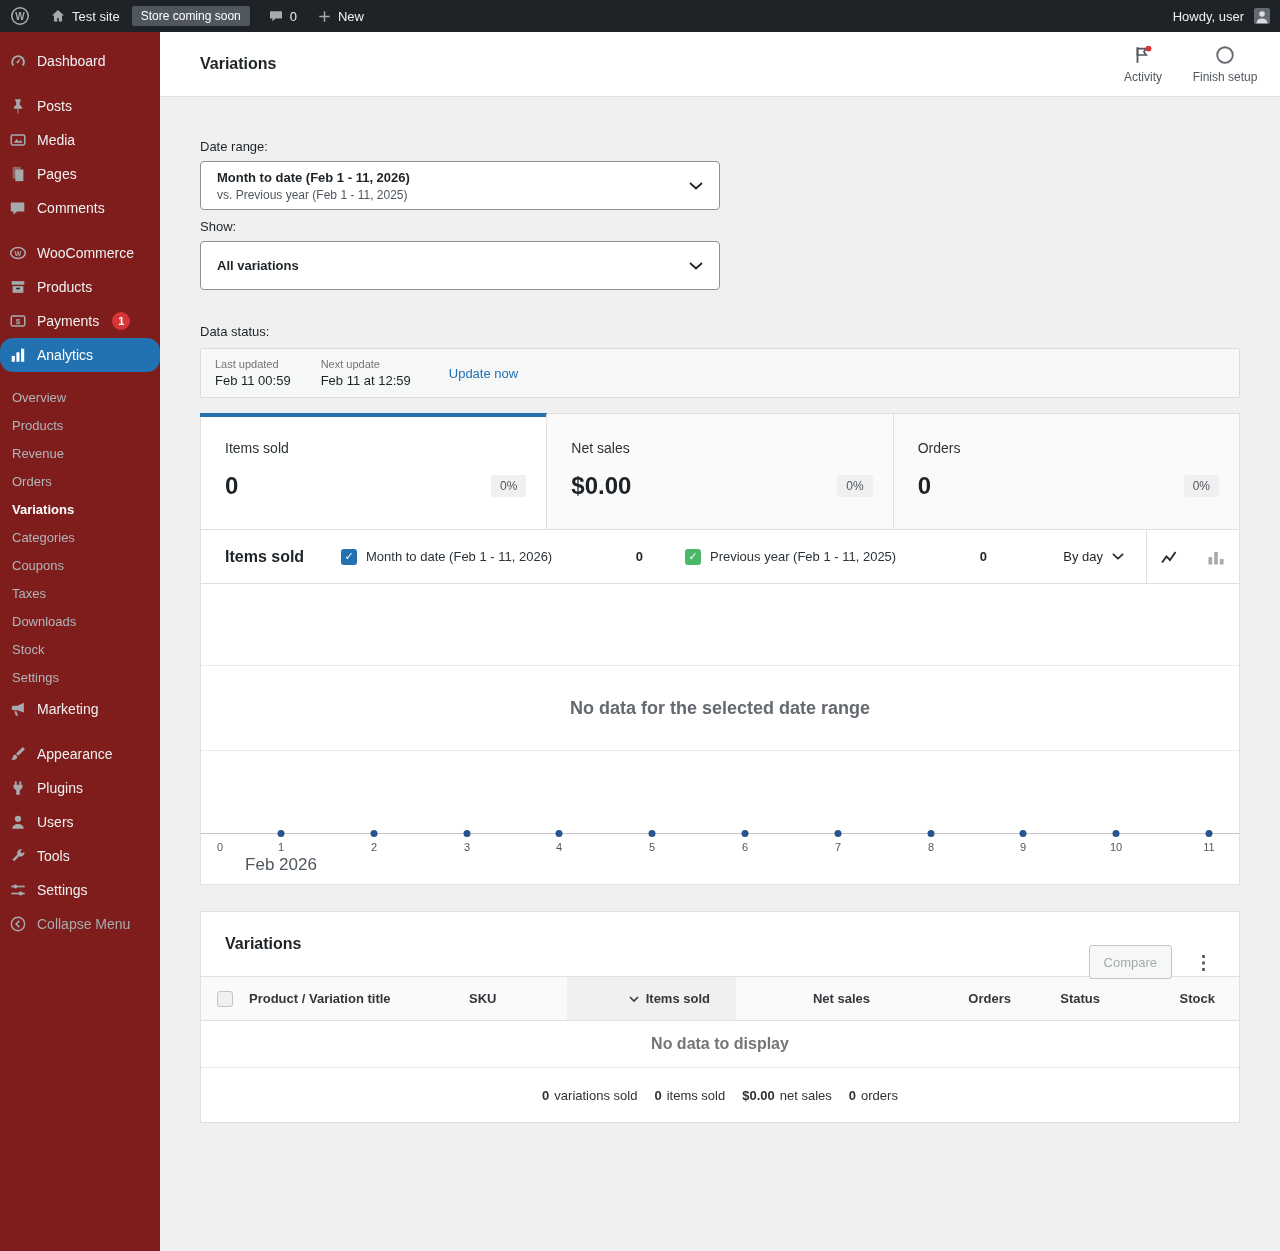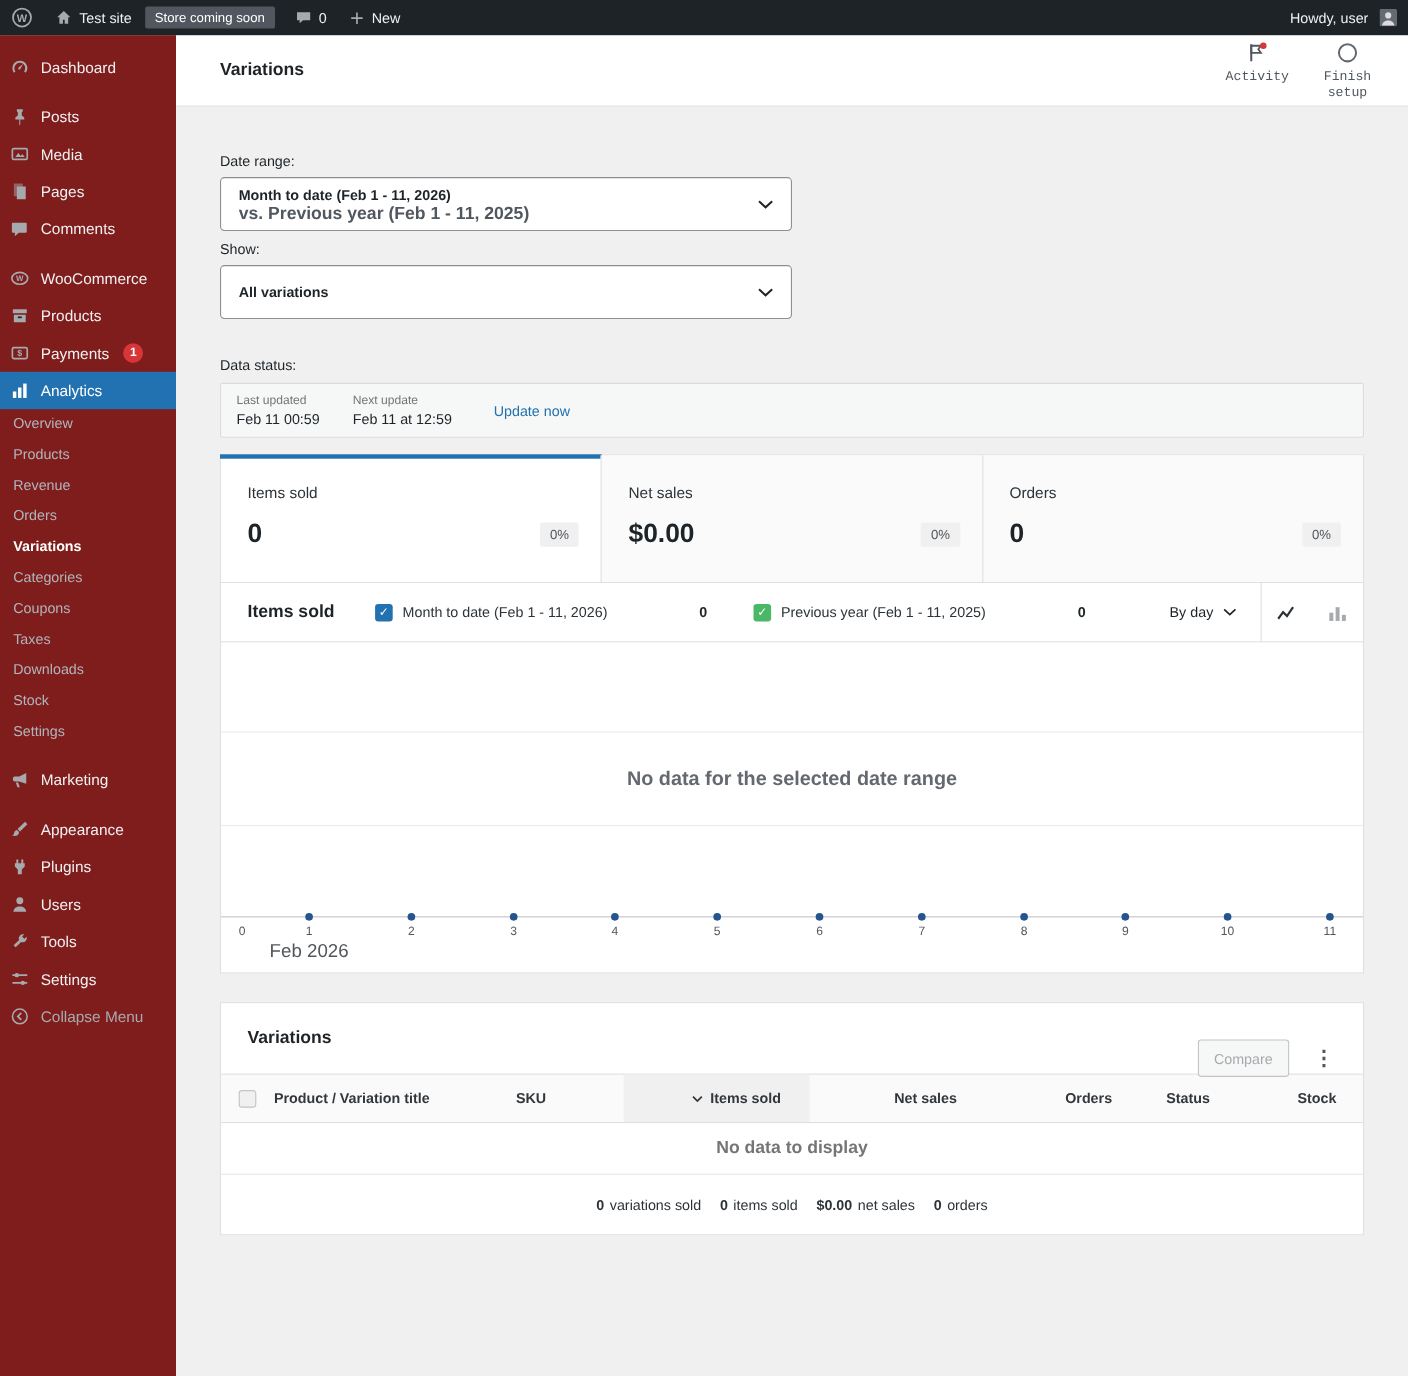--- a/index.html
+++ b/index.html
@@ -22,44 +22,44 @@
   .layout { display:flex; min-height:1219px; }
   .sidebar { flex:0 0 160px; width:160px; background:#7f1d1d; font-size:14px; position:relative; z-index:2; }
   .main { flex:1; background:#f0f0f1; min-width:0; }
 
   
   .menu { padding-top:12px; }
   .menu-sep { height:11px; }
   .menu-item { height:34px; display:flex; align-items:center; gap:9px; padding:0 8px; color:#f0f0f1; cursor:pointer; position:relative; }
   .mi-icon { width:20px; height:20px; color:#a7aaad; display:flex; align-items:center; justify-content:center; flex:0 0 20px; }
   .mi-icon svg { width:18px; height:18px; }
-  .menu-item.active { background:#2271b1; color:#fff; }
+  .menu-item.active { background:#2271b1; color:#fff;border-radius:13px; }
   .menu-item.active .mi-icon { color:#fff; }
   .menu-item.active::after { content:""; position:absolute; right:-6px; top:50%; margin-top:-6px; border:6px solid transparent; border-left-color:#2271b1; }
   .mi-badge { min-width:18px; height:18px; border-radius:9px; background:#d63638; color:#fff; font-size:11px; font-weight:700; line-height:18px; text-align:center; padding:0 4px; margin-left:4px; }
   .submenu { padding:5px 0 7px; }
-  .submenu-item { height:28px; display:flex; align-items:flex-start; padding:0 12px; font-size:13px; color:#b0b5ba; cursor:pointer; }
+  .submenu-item { height:28px; display:flex; align-items:flex-end; padding:0 12px; font-size:13px; color:#b0b5ba; cursor:pointer; }
   .submenu-item.active { color:#fff; font-weight:700; }
   .collapse-item { color:#a7aaad; }
 
   
   .page-header { height:65px; background:#fff; border-bottom:1px solid #e0e0e0; display:flex; align-items:center; justify-content:space-between; padding:0 14px 0 40px; }
   .page-title { font-size:16px; font-weight:700; color:#1d2327; }
-  .ph-actions { display:flex;font-family:Liberation Mono, monospace; }
+  .ph-actions { display:flex; }
   .ph-action { width:82px; display:flex; flex-direction:column; align-items:center; gap:4px; font-size:12px; color:#50575e; padding:6px 0; }
 
   
   .page-body { padding:0 40px 60px; }
   .field-label { font-size:13px; color:#1d2327; }
   .lbl-date { margin-top:42px; }
   .lbl-show { margin-top:9px; }
   .lbl-status { margin-top:34px; }
   .select-box { width:520px; min-height:49px; background:#fff; border:1px solid #8c8f94; border-radius:4px; display:flex; align-items:center; justify-content:space-between; padding:7px 16px; margin-top:7px; cursor:pointer; }
   .select-main { font-size:13px; font-weight:700; color:#1d2327; line-height:16px; }
-  .select-sub { font-size:16px; font-weight:700; color:#50575e; margin-top:2px; line-height:14px; }
+  .select-sub { font-size:12px; font-weight:400; color:#50575e; margin-top:2px; line-height:14px; }
 
   .status-panel { margin-top:9px; height:50px; background:#f6f7f7; border:1px solid #dcdcde; border-radius:2px; display:flex; align-items:center; padding:0 14px; }
   .status-block { display:flex; flex-direction:column; gap:3px; margin-right:30px; }
   .status-label { font-size:11px; color:#757575; }
   .status-value { font-size:13px; color:#1d2327; }
   .update-link { font-size:13px; color:#2271b1; margin-left:8px; }
 
   
   .tiles { margin-top:15px; display:flex; border:1px solid #e0e0e0; background:#fafafa; }
   .tile { flex:1; height:115px; background:#fafafa; padding:26px 20px 0 24px; position:relative; cursor:pointer; }

